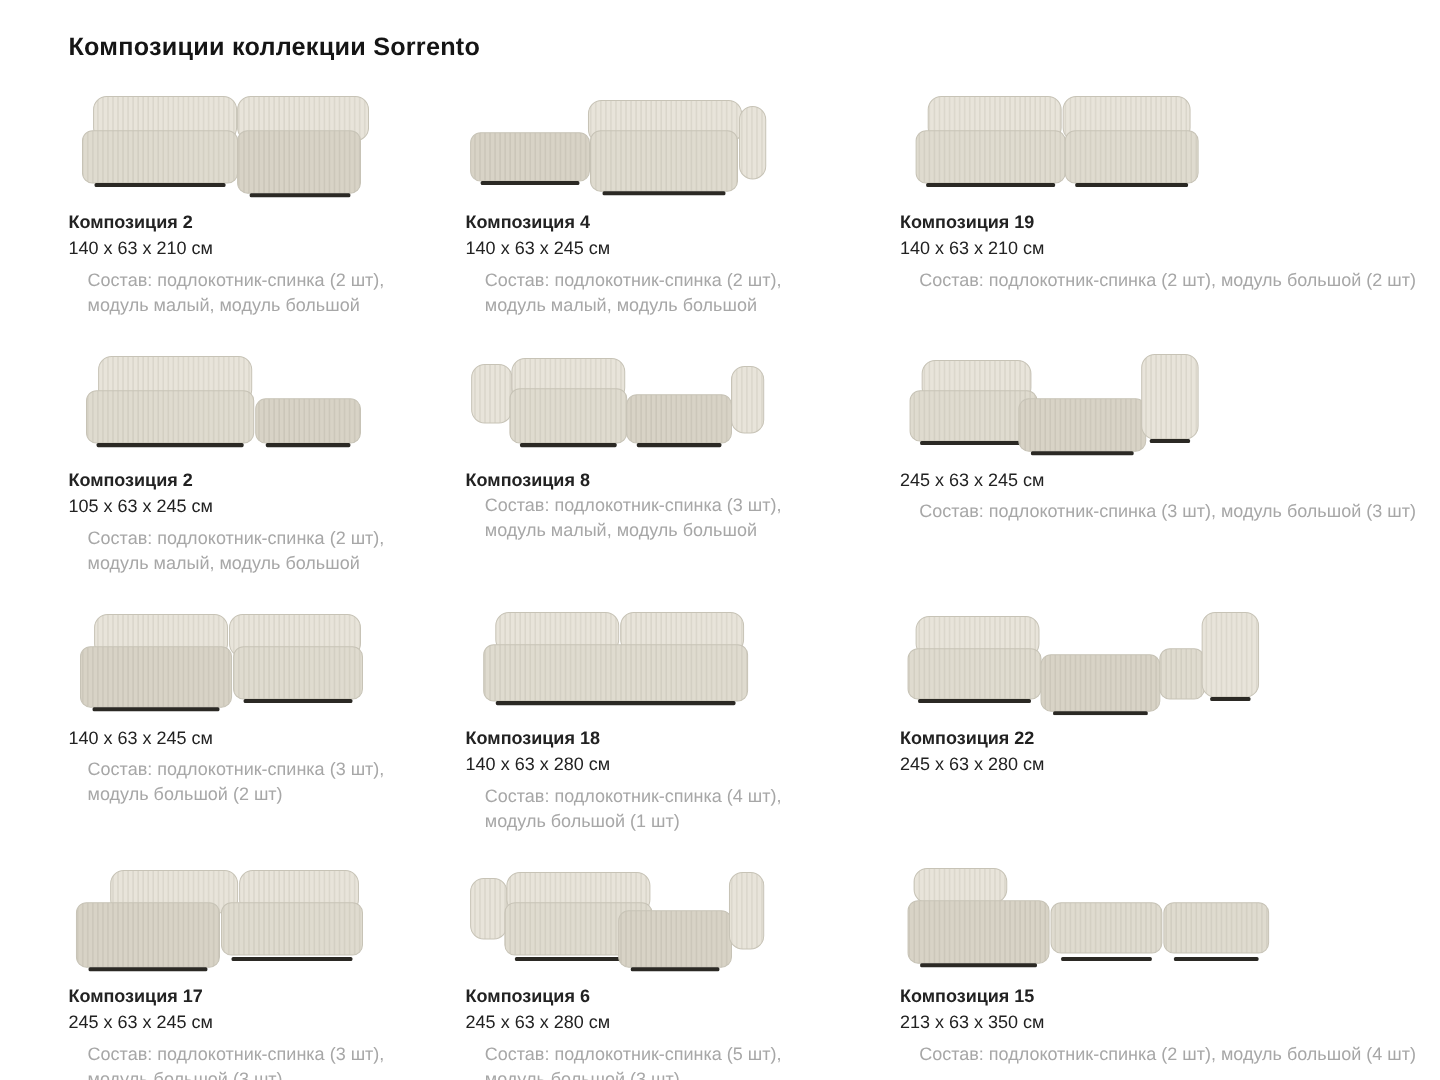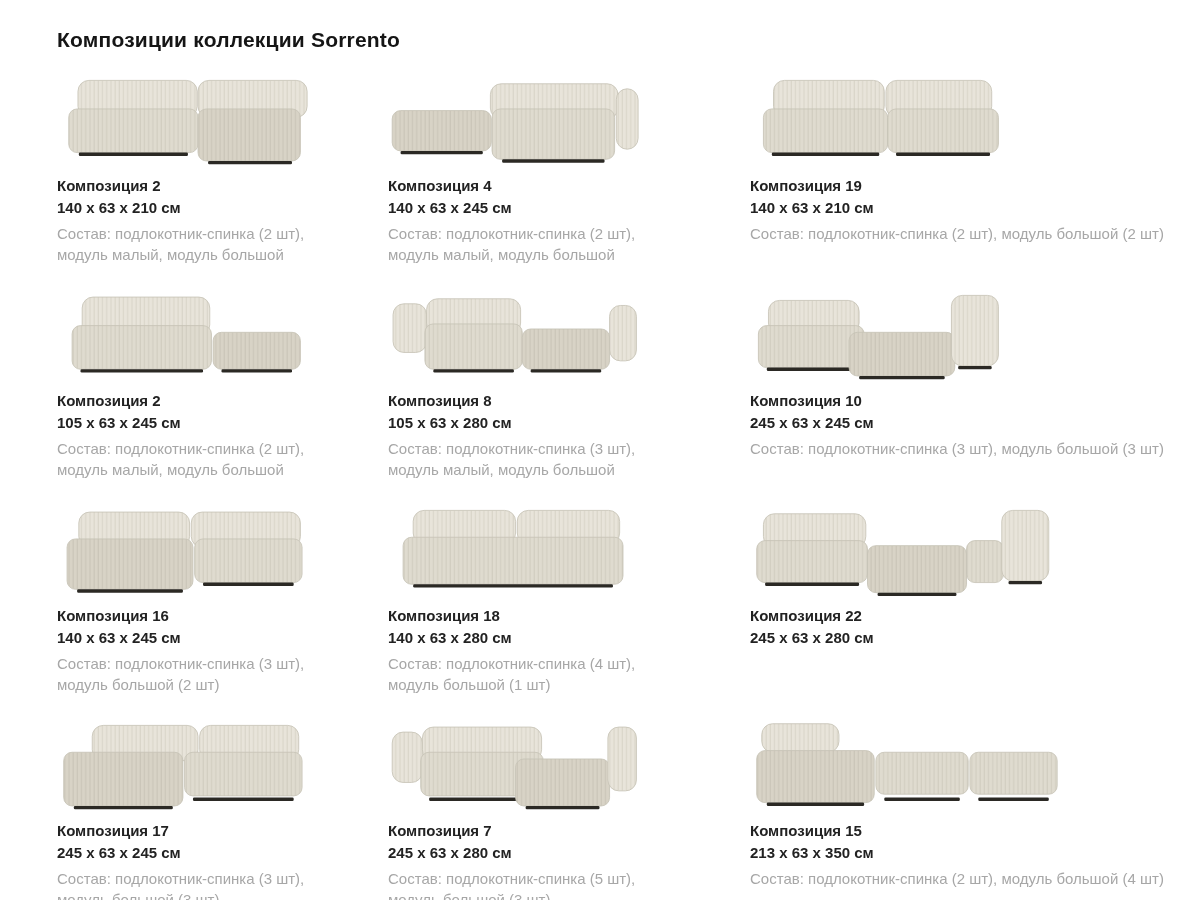--- a/index.html
+++ b/index.html
@@ -18,23 +18,23 @@
     grid-template-columns:331px 362px 407px;
     row-gap:18px;
   }
   .cell { padding-right:14px; }
   .img {
     height:94px; display:flex; align-items:flex-end;
     margin:4px 0 10px 0;
   }
   .img svg { display:block; }
   .c-name  { font-size:15px; font-weight:700; color:#222; line-height:20px; }
-  .c-dims  { font-size:15px; font-weight:700; color:#222; line-height:20px; margin:2px 0 5px 0; }
+  .c-dims  { font-size:15px; font-weight:400; color:#222; line-height:20px; margin:2px 0 5px 0; }
   .c-details {
-    font-size:15px; color:#a7a7a7; line-height:21px;
+    font-size:15px; color:#a7a7a7; line-height:21px;margin-left:16px;
   }
   .col12 .c-details { max-width:258px; }
   .col3  .c-details { white-space:nowrap; }
   .defs-holder { position:absolute; width:0; height:0; overflow:hidden; }
 </style>
 </head>
 <body>
 
 <svg class="defs-holder" aria-hidden="true">
   <defs>
@@ -121,51 +121,48 @@
             <rect x="6" y="20" width="40" height="58" rx="13" fill="url(#cord)" stroke="#c7c3b6" stroke-width="1"></rect>
             <rect x="46" y="14" width="112" height="42" rx="13" fill="url(#cord)" stroke="#c7c3b6" stroke-width="1"></rect>
             <rect x="44" y="44" width="116" height="54" rx="10" fill="url(#cordS)" stroke="#c7c3b6" stroke-width="1"></rect>
             <rect x="54" y="98" width="96" height="4" rx="1.5" fill="#2b2924"></rect>
             <rect x="160" y="50" width="104" height="48" rx="10" fill="url(#cordD)" stroke="#c7c3b6" stroke-width="1"></rect>
             <rect x="170" y="98" width="84" height="4" rx="1.5" fill="#2b2924"></rect>
             <rect x="264" y="22" width="32" height="66" rx="13" fill="url(#cord)" stroke="#c7c3b6" stroke-width="1"></rect>
           </svg>
         </div>
         <div class="c-name">Композиция 8</div>
-        <div class="c-dims">105 x 63 x 280 см</div>
         <div class="c-details">Состав: подлокотник-спинка (3 шт), модуль малый, модуль большой</div>
       </div>
       <div class="cell col3">
         <div class="img">
           <svg width="400" height="94" viewBox="0 0 300 112" preserveAspectRatio="xMinYMax meet">
             <rect x="22" y="16" width="108" height="40" rx="13" fill="url(#cord)" stroke="#c7c3b6" stroke-width="1"></rect>
             <rect x="10" y="46" width="126" height="50" rx="10" fill="url(#cordS)" stroke="#c7c3b6" stroke-width="1"></rect>
             <rect x="20" y="96" width="106" height="4" rx="1.5" fill="#2b2924"></rect>
             <rect x="118" y="54" width="126" height="52" rx="10" fill="url(#cordD)" stroke="#c7c3b6" stroke-width="1"></rect>
             <rect x="130" y="106" width="102" height="4" rx="1.5" fill="#2b2924"></rect>
             <rect x="240" y="10" width="56" height="84" rx="13" fill="url(#cord)" stroke="#c7c3b6" stroke-width="1"></rect>
             <rect x="248" y="94" width="40" height="4" rx="1.5" fill="#2b2924"></rect>
           </svg>
         </div>
-        <div class="c-name">Композиция 10</div>
         <div class="c-dims">245 x 63 x 245 см</div>
         <div class="c-details">Состав: подлокотник-спинка (3 шт), модуль большой (3 шт)</div>
       </div>
       <div class="cell col12">
         <div class="img">
           <svg width="292" height="94" viewBox="0 0 300 112" preserveAspectRatio="xMinYMax meet">
             <rect x="26" y="12" width="132" height="42" rx="13" fill="url(#cord)" stroke="#c7c3b6" stroke-width="1"></rect>
             <rect x="160" y="12" width="130" height="42" rx="13" fill="url(#cord)" stroke="#c7c3b6" stroke-width="1"></rect>
             <rect x="12" y="44" width="150" height="60" rx="10" fill="url(#cordD)" stroke="#c7c3b6" stroke-width="1"></rect>
             <rect x="24" y="104" width="126" height="4" rx="1.5" fill="#2b2924"></rect>
             <rect x="164" y="44" width="128" height="52" rx="10" fill="url(#cordS)" stroke="#c7c3b6" stroke-width="1"></rect>
             <rect x="174" y="96" width="108" height="4" rx="1.5" fill="#2b2924"></rect>
           </svg>
         </div>
-        <div class="c-name">Композиция 16</div>
         <div class="c-dims">140 x 63 x 245 см</div>
         <div class="c-details">Состав: подлокотник-спинка (3 шт), модуль большой (2 шт)</div>
       </div>
       <div class="cell col12">
         <div class="img">
           <svg width="292" height="94" viewBox="0 0 300 112" preserveAspectRatio="xMinYMax meet">
             <rect x="30" y="10" width="122" height="40" rx="13" fill="url(#cord)" stroke="#c7c3b6" stroke-width="1"></rect>
             <rect x="154" y="10" width="122" height="40" rx="13" fill="url(#cord)" stroke="#c7c3b6" stroke-width="1"></rect>
             <rect x="18" y="42" width="262" height="56" rx="10" fill="url(#cordS)" stroke="#c7c3b6" stroke-width="1"></rect>
             <rect x="30" y="98" width="238" height="4" rx="1.5" fill="#2b2924"></rect>
@@ -211,21 +208,21 @@
           <svg width="292" height="94" viewBox="0 0 300 112" preserveAspectRatio="xMinYMax meet">
             <rect x="5" y="18" width="36" height="60" rx="13" fill="url(#cord)" stroke="#c7c3b6" stroke-width="1"></rect>
             <rect x="41" y="12" width="142" height="40" rx="13" fill="url(#cord)" stroke="#c7c3b6" stroke-width="1"></rect>
             <rect x="39" y="42" width="146" height="52" rx="10" fill="url(#cordS)" stroke="#c7c3b6" stroke-width="1"></rect>
             <rect x="49" y="96" width="126" height="4" rx="1.5" fill="#2b2924"></rect>
             <rect x="152" y="50" width="112" height="56" rx="10" fill="url(#cordD)" stroke="#c7c3b6" stroke-width="1"></rect>
             <rect x="164" y="106" width="88" height="4" rx="1.5" fill="#2b2924"></rect>
             <rect x="262" y="12" width="34" height="76" rx="13" fill="url(#cord)" stroke="#c7c3b6" stroke-width="1"></rect>
           </svg>
         </div>
-        <div class="c-name">Композиция 7</div>
+        <div class="c-name">Композиция 6</div>
         <div class="c-dims">245 x 63 x 280 см</div>
         <div class="c-details">Состав: подлокотник-спинка (5 шт), модуль большой (3 шт)</div>
       </div>
       <div class="cell col3">
         <div class="img">
           <svg width="400" height="94" viewBox="0 0 380 112" preserveAspectRatio="xMinYMax meet">
             <rect x="14" y="8" width="92" height="34" rx="13" fill="url(#cord)" stroke="#c7c3b6" stroke-width="1"></rect>
             <rect x="8" y="40" width="140" height="62" rx="10" fill="url(#cordD)" stroke="#c7c3b6" stroke-width="1"></rect>
             <rect x="20" y="102" width="116" height="4" rx="1.5" fill="#2b2924"></rect>
             <rect x="150" y="42" width="110" height="50" rx="10" fill="url(#cordS)" stroke="#c7c3b6" stroke-width="1"></rect>

